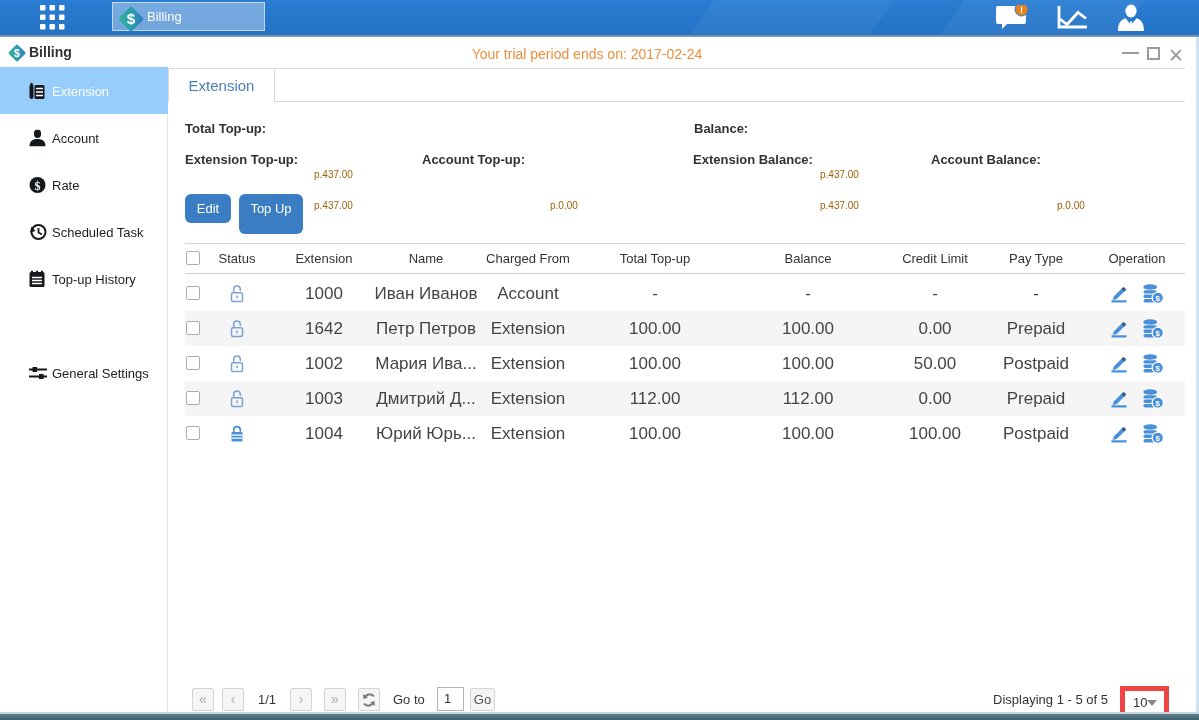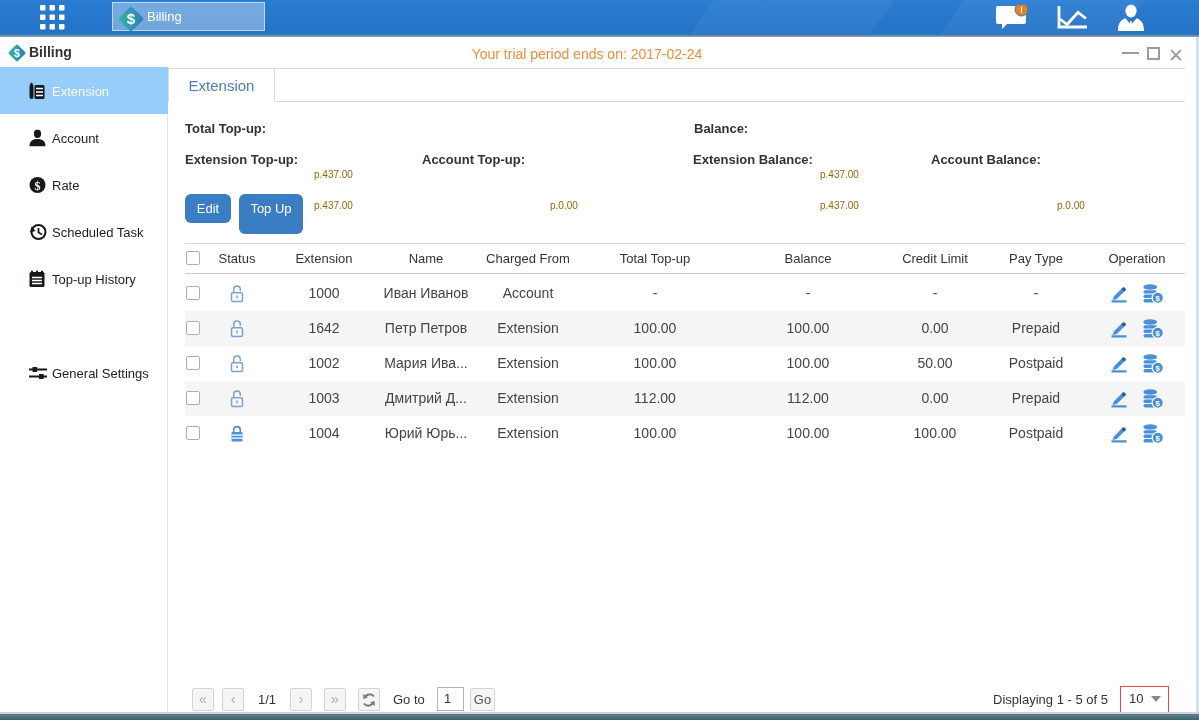--- a/index.html
+++ b/index.html
@@ -31,32 +31,32 @@
 #tsline2 { left:274px; top:101px; width:911px; height:1px; background:#d9d9d9; }
 
 .lbl { font-weight:bold; color:#333; font-size:13px; white-space:nowrap; }
 .val { color:#a16207; font-size:10px; white-space:nowrap;margin-top:48px; }
 
 .bbtn { background:#3b7dc3; border-radius:6px; color:#fff; font-size:13px; text-align:center; line-height:29px; }
 
 #thead { left:185px; top:243px; width:1000px; height:31px; border-top:1px solid #d4d4d4; border-bottom:1px solid #cccccc; }
 .hc { position:absolute; top:0; transform:translateX(-50%); line-height:29px; font-size:13px; color:#333; white-space:nowrap; }
 .trow { position:absolute; left:185px; width:1000px; height:35px; }
-.tc { position:absolute; top:0; transform:translateX(-50%); line-height:35px; font-size:14px; color:#444; white-space:nowrap; }
+.tc { position:absolute; top:0; transform:translateX(-50%); line-height:35px; font-size:17px; color:#444; white-space:nowrap; }
 .stripe { background:#f5f5f5; }
 .cb { position:absolute; left:1px; width:14px; height:14px; border:1px solid #aeaeae; border-radius:2px; background:#fff; }
 .cicon { position:absolute; transform:translate(-50%,-50%); top:50%; }
 
 #pagebar { left:168px; top:684px; width:1028px; height:30px; background:#fff; }
 .pgbtn { position:absolute; top:4px; width:22px; height:23px; background:#f5f5f5; border:1px solid #d4d4d4; border-radius:2px; text-align:center; color:#aaa; font-size:14px; line-height:21px; }
 .pgtxt { position:absolute; top:4px; font-size:13px; color:#333; line-height:23px; }
 #goinp { position:absolute; left:269px; top:3px; width:27px; height:24px; border:1px solid #b3b3b3; background:#fff; font-size:13px; color:#333; text-align:left; padding-left:6px; line-height:22px; }
 #gobtn { left:302px; width:25px; }
 #disp { position:absolute; left:820px; width:120px; text-align:right; top:4px; font-size:13px; color:#333; line-height:23px; }
-#psel { position:absolute; left:952px; top:2px; width:49px; height:35px; border:1px solid #ef4444; background:#fff; }
+#psel { position:absolute; left:952px; top:2px; width:49px; height:35px; border:5px solid #ef4444; background:#fff; }
 #psel span { position:absolute; left:8px; top:4px; font-size:13px; color:#333; }
 #psel .tri { position:absolute; right:7px; top:9px; width:0; height:0; border:5px solid transparent; border-top:6px solid #8a8a8a; }
 
 #redge { left:1196px; top:37px; width:3px; height:677px; background:#cfe2f2; }
 #bline { left:0; top:712px; width:1199px; height:2px; background:#ccd6da; }
 #bstrip { left:0; top:714px; width:1199px; height:6px; background:linear-gradient(180deg,#5d8191,#40606d); }
 </style>
 </head>
 <body>
 <div id="stage">

